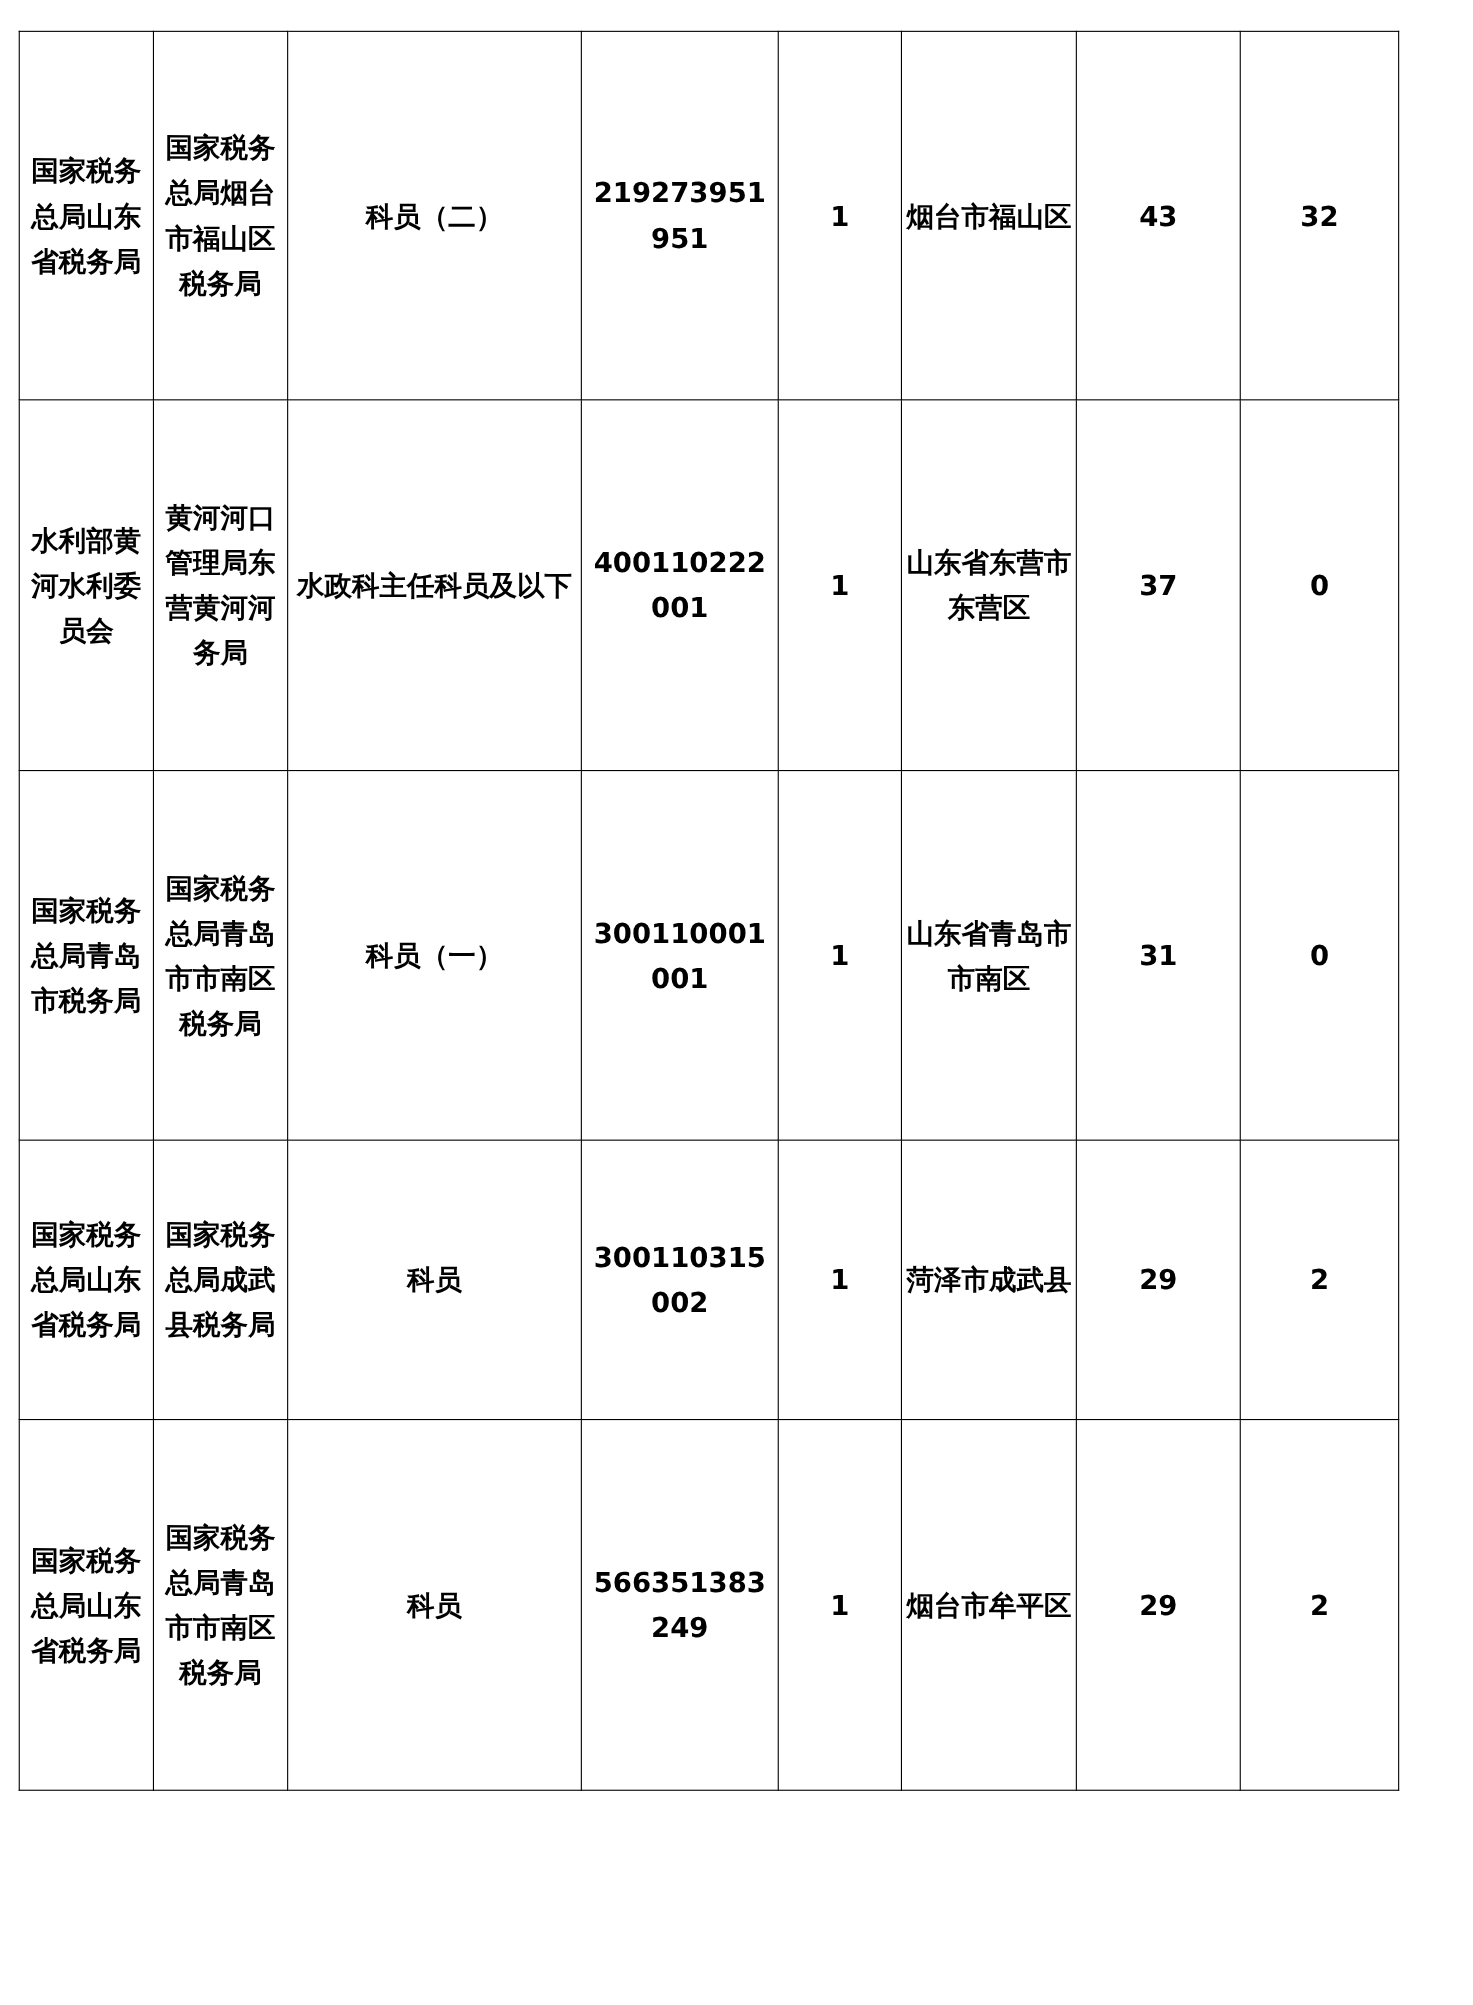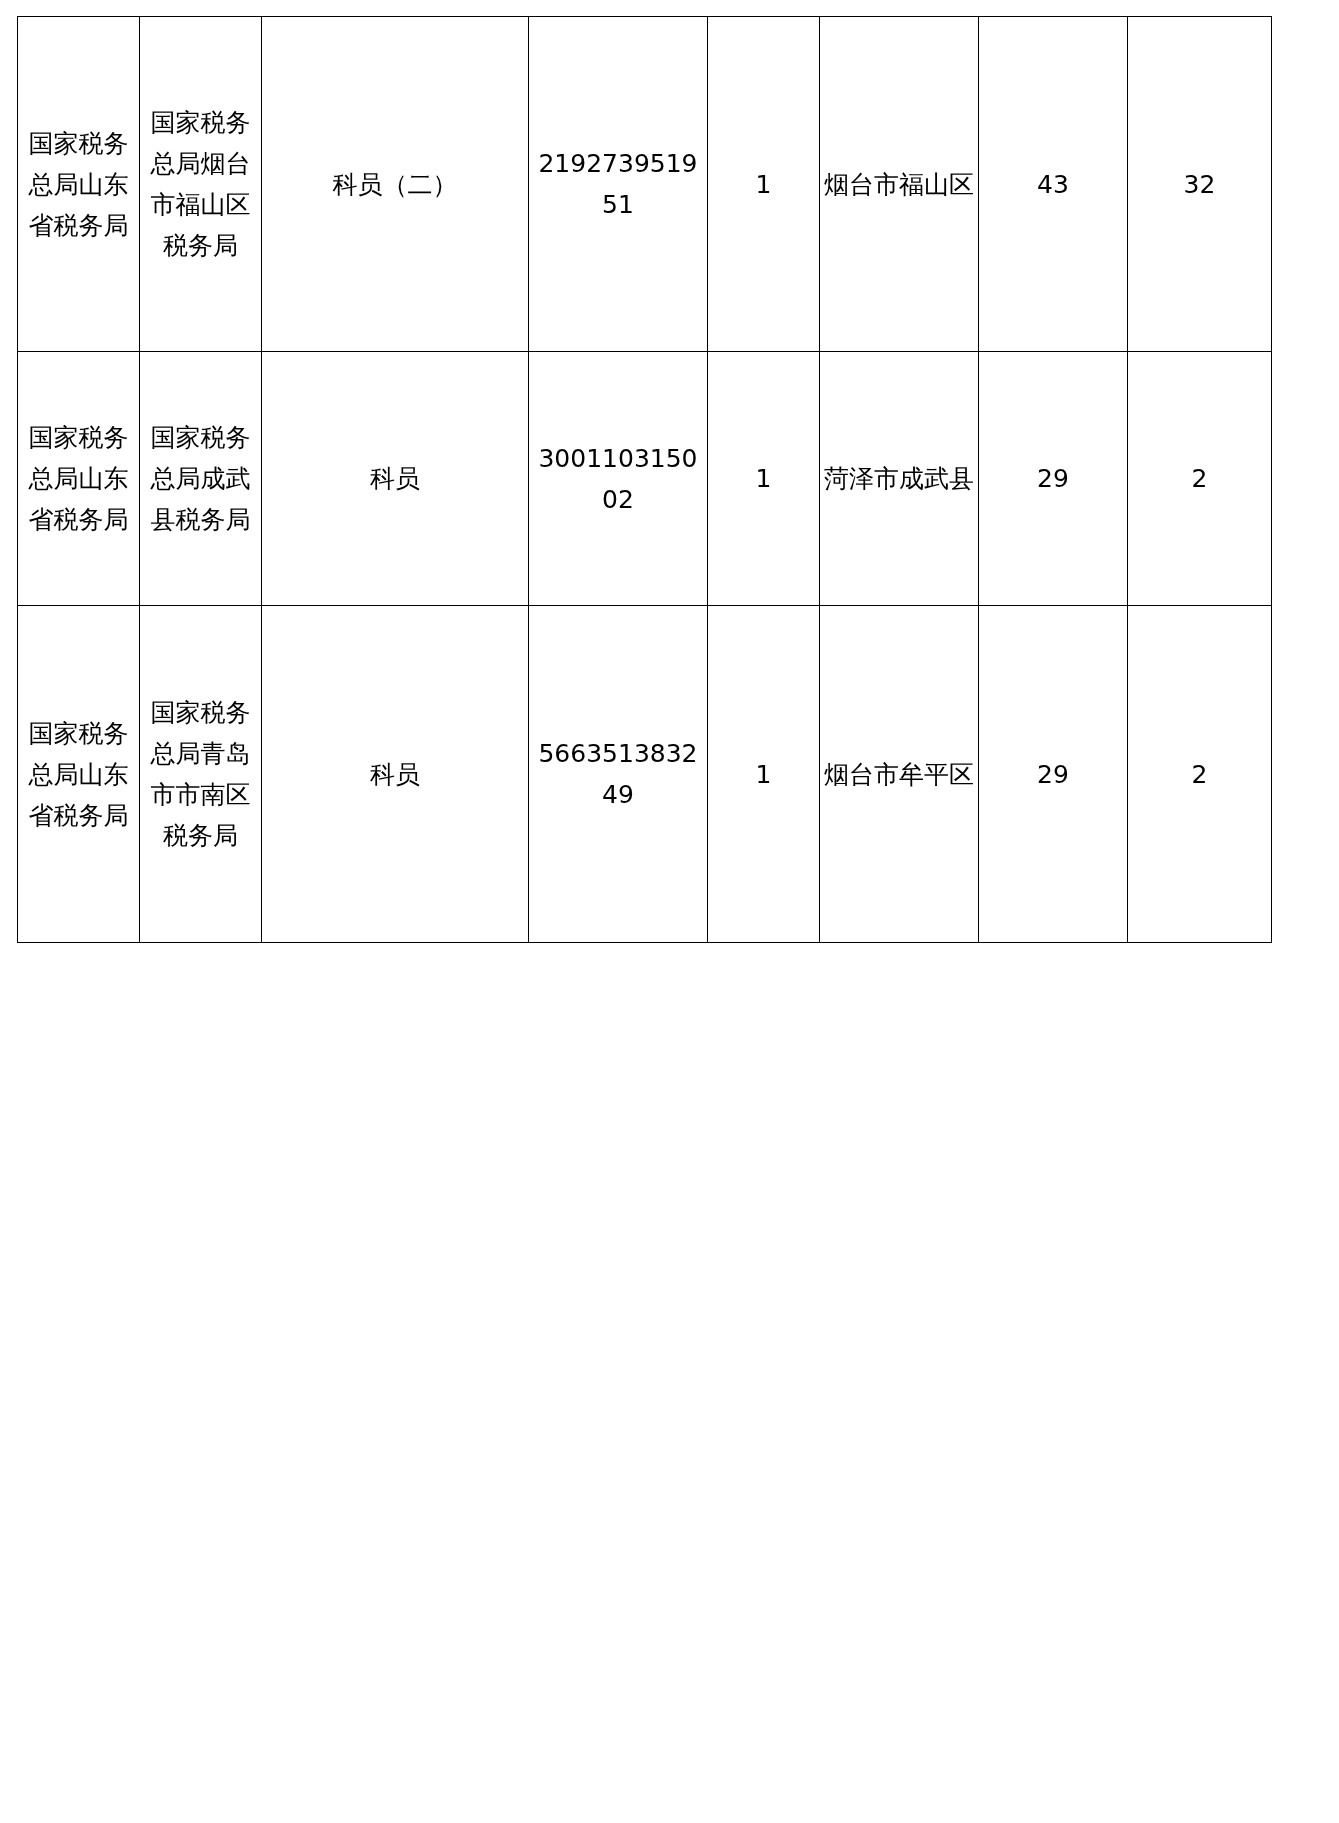--- a/index.html
+++ b/index.html
@@ -1,18 +1,18 @@
 <!DOCTYPE html>
 <html><head>
 <meta charset="utf-8">
 <style>
   html, body { margin: 0; padding: 0; background: #ffffff; }
   body { width: 1339px; height: 1823px; position: relative; overflow: hidden;
          font-family: "DejaVu Sans", "Liberation Sans", sans-serif; color: #000; }
-  table.grid { position: absolute; left: 17px; top: 16px; border-collapse: collapse; table-layout: fixed; }
+  table.grid { position: absolute; left: 17px; top: 28px; border-collapse: collapse; table-layout: fixed; font-weight: bold; }
   table.grid td { border: 1.5px solid #000; padding: 0 4px; text-align: center; vertical-align: middle;
                   font-size: 25px; line-height: 41px; word-break: break-all; }
 </style>
 </head>
 <body>
 
 <table class="grid">
   <colgroup>
     <col style="width:122px">
       <col style="width:122px">
@@ -27,20 +27,40 @@
     <tr style="height:335px">
       <td>国家税务总局山东省税务局</td>
       <td>国家税务总局烟台市福山区税务局</td>
       <td>科员（二）</td>
       <td>219273951951</td>
       <td>1</td>
       <td>烟台市福山区</td>
       <td>43</td>
       <td>32</td>
     </tr>
+    <tr style="height:337px">
+      <td>水利部黄河水利委员会</td>
+      <td>黄河河口管理局东营黄河河务局</td>
+      <td>水政科主任科员及以下</td>
+      <td>400110222001</td>
+      <td>1</td>
+      <td>山东省东营市东营区</td>
+      <td>37</td>
+      <td>0</td>
+    </tr>
+    <tr style="height:336px">
+      <td>国家税务总局青岛市税务局</td>
+      <td>国家税务总局青岛市市南区税务局</td>
+      <td>科员（一）</td>
+      <td>300110001001</td>
+      <td>1</td>
+      <td>山东省青岛市市南区</td>
+      <td>31</td>
+      <td>0</td>
+    </tr>
     <tr style="height:254px">
       <td>国家税务总局山东省税务局</td>
       <td>国家税务总局成武县税务局</td>
       <td>科员</td>
       <td>300110315002</td>
       <td>1</td>
       <td>菏泽市成武县</td>
       <td>29</td>
       <td>2</td>
     </tr>

